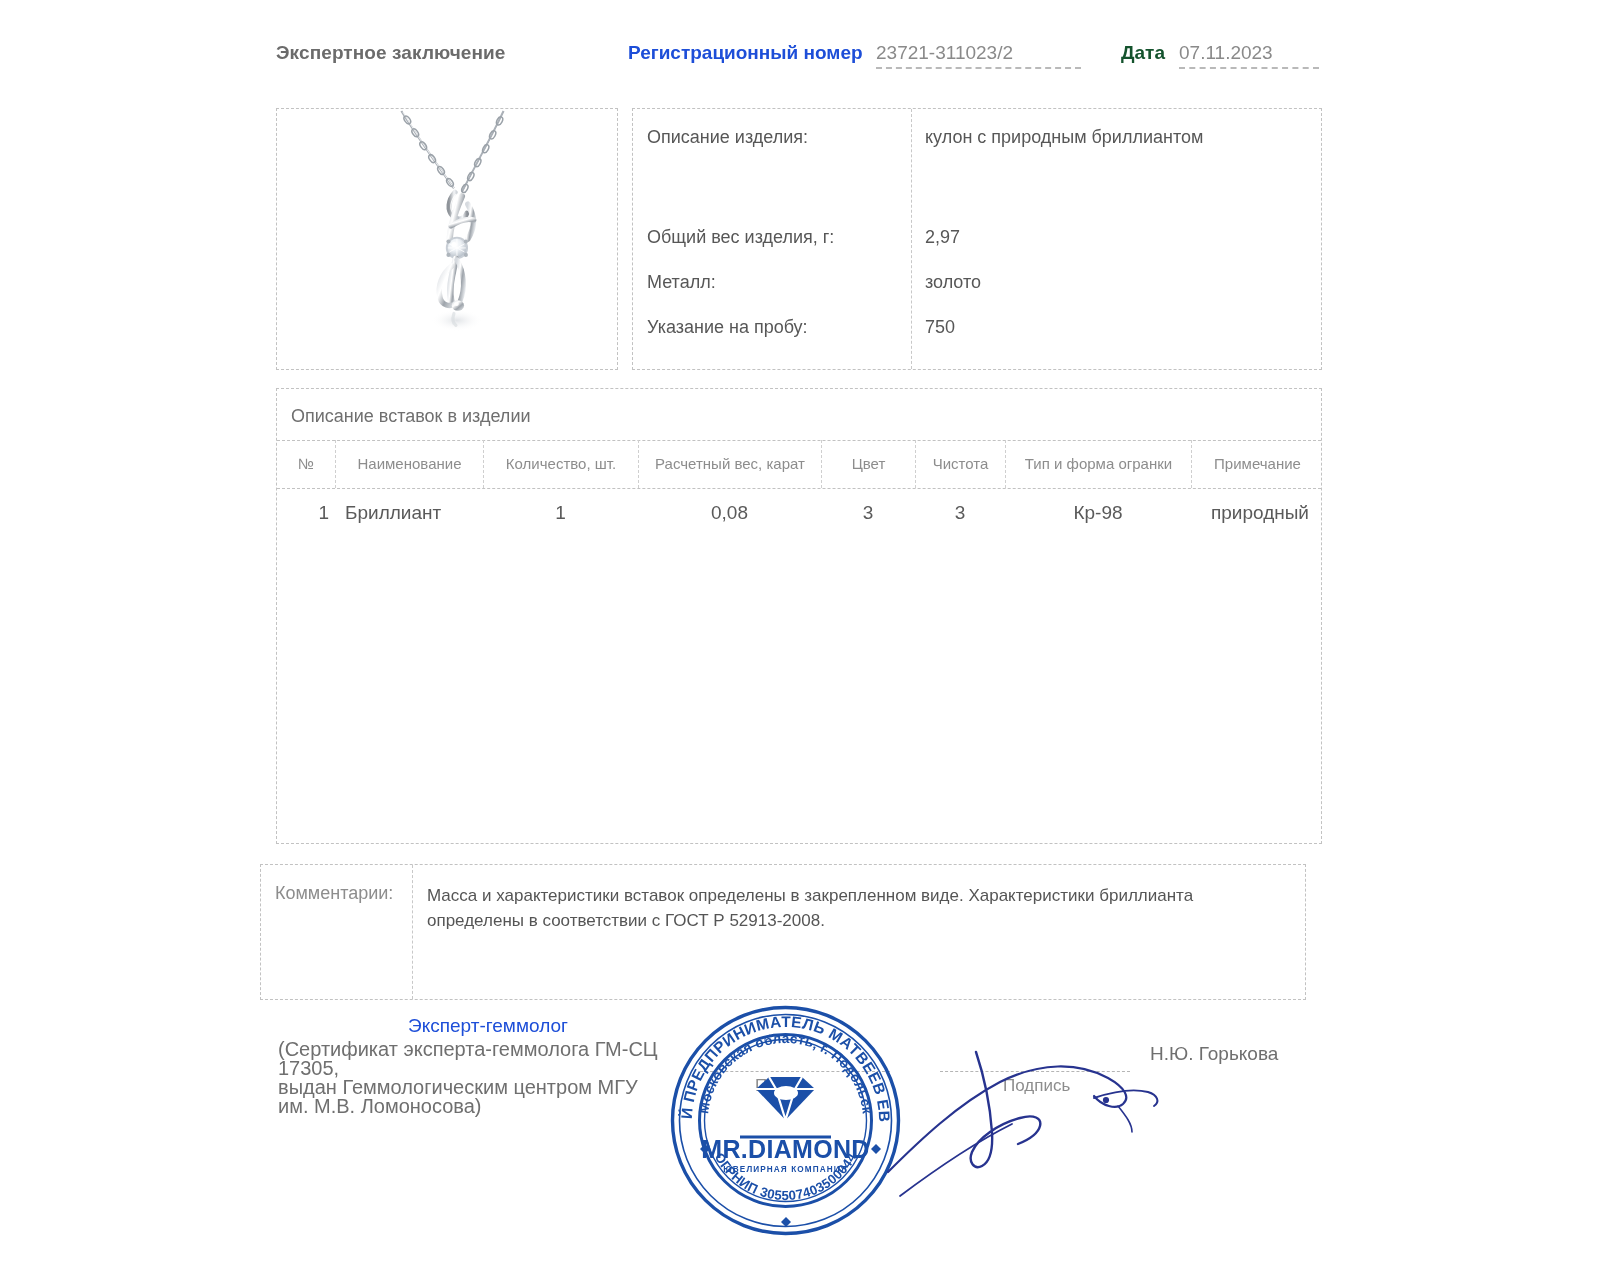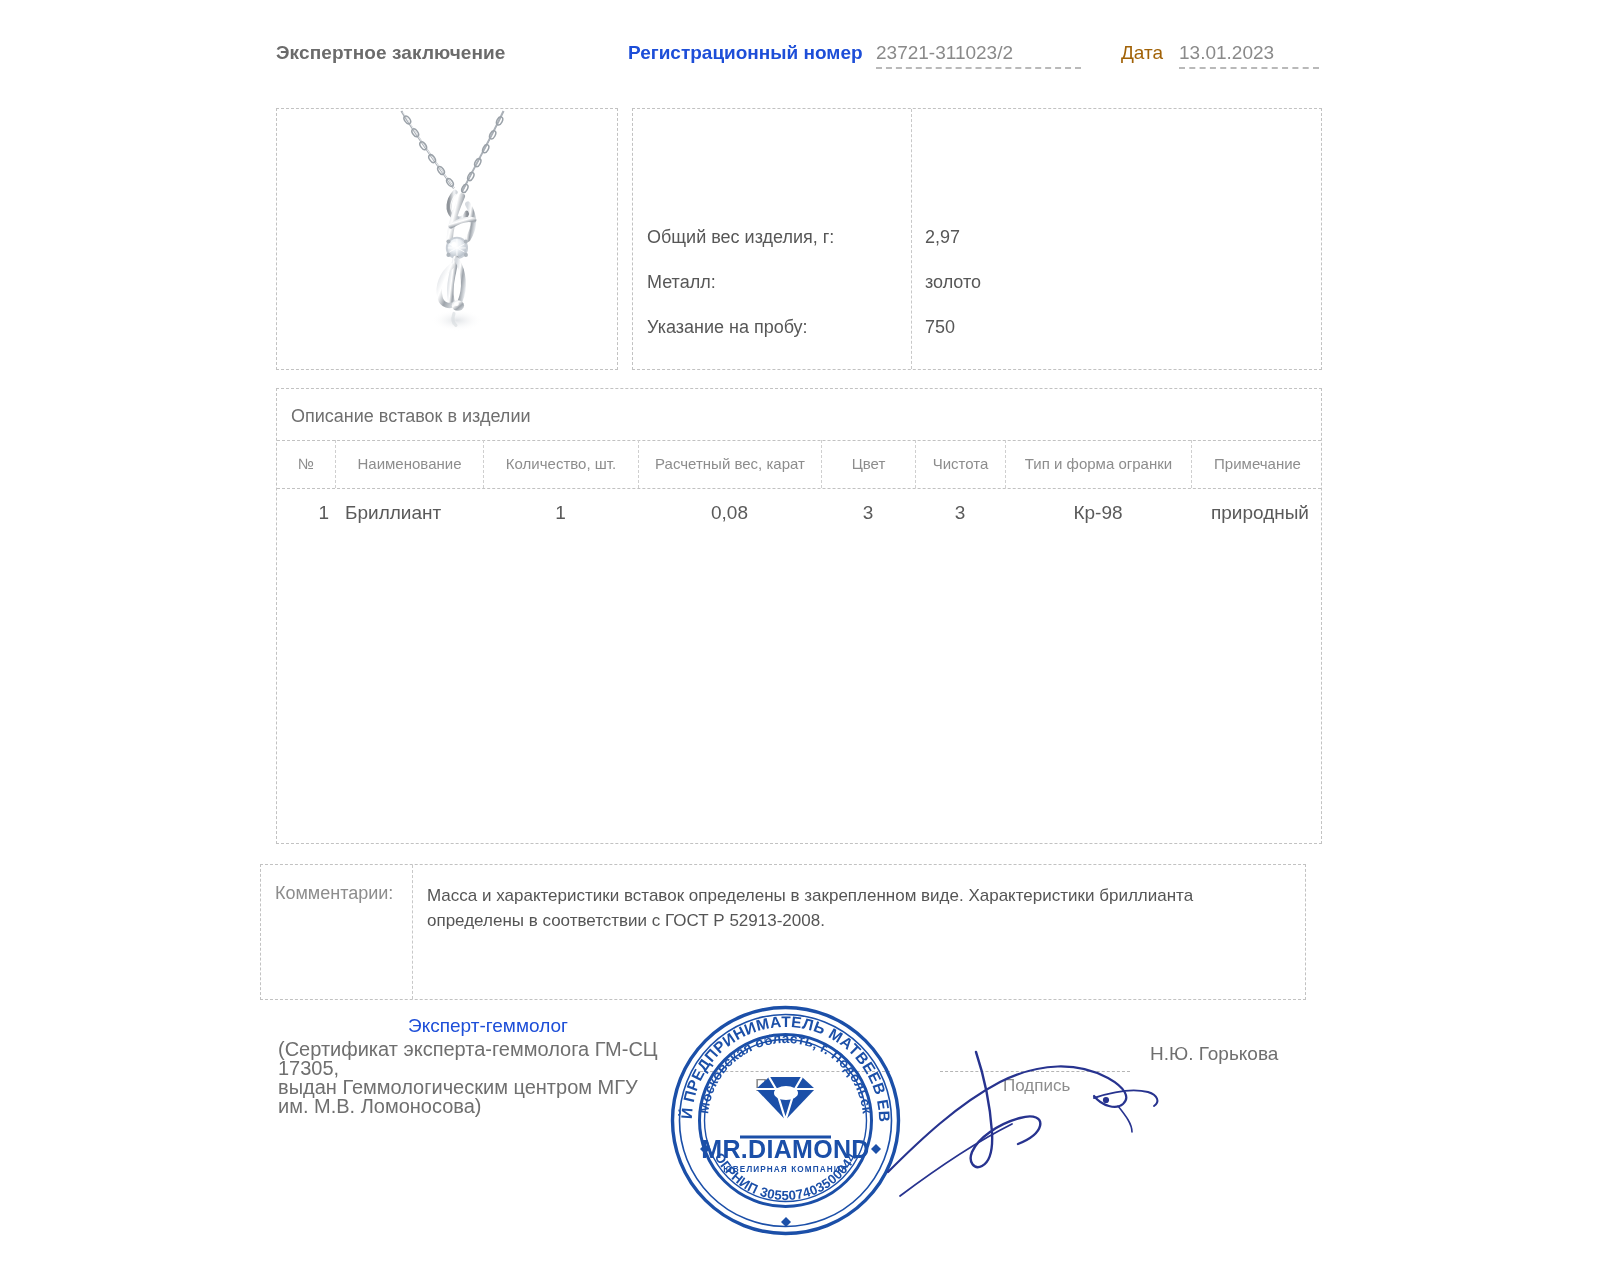--- a/index.html
+++ b/index.html
@@ -54,22 +54,22 @@
     font-size: 19px;
     color: #8a8a8a;
     border-bottom: 2px dashed #b9b9b9;
     padding-bottom: 3px;
     white-space: nowrap;
   }
   .hdr-date-label {
     position: absolute;
     left: 845px; top: 4px;
     font-size: 19px;
-    font-weight: normal;
-    color: #a16207;
+    font-weight: bold;
+    color: #14532d;
     white-space: nowrap;
   }
   .hdr-date-value {
     position: absolute;
     left: 903px; top: 4px;
     width: 140px;
     font-size: 19px;
     color: #8a8a8a;
     border-bottom: 2px dashed #b9b9b9;
     padding-bottom: 3px;
@@ -315,21 +315,21 @@
 </head>
 <body>
 
 <div class="page">
 
   <div class="header">
     <div class="hdr-title">Экспертное заключение</div>
     <div class="hdr-reg-label">Регистрационный номер</div>
     <div class="hdr-reg-value">23721-311023/2</div>
     <div class="hdr-date-label">Дата</div>
-    <div class="hdr-date-value">13.01.2023</div>
+    <div class="hdr-date-value">07.11.2023</div>
   </div>
 
   <div class="dashframe photo-panel">
     <svg class="photo-stage" viewBox="0 0 342 262">
       <defs>
         <linearGradient id="metalV" x1="0" y1="0" x2="1" y2="0">
           <stop offset="0%" stop-color="#8f949a"></stop>
           <stop offset="28%" stop-color="#f4f6f8"></stop>
           <stop offset="52%" stop-color="#b9bfc6"></stop>
           <stop offset="75%" stop-color="#f7f9fb"></stop>
@@ -415,20 +415,24 @@
       <ellipse cx="180.5" cy="196.5" rx="2.4" ry="1.9" fill="#ffffff" opacity="0.9"></ellipse>
 
       <ellipse cx="181" cy="213" rx="26" ry="11" fill="url(#shadowG)"></ellipse>
       <path d="M178 206 C176 212 177 216 180 218" fill="none" stroke="#d6dade" stroke-width="3.2" stroke-linecap="round" opacity="0.6"></path>
     </svg>
   </div>
 
   <div class="dashframe item-panel">
     <div class="item-divider"></div>
 
+    <div class="item-row" style="top:18px;">
+      <span class="item-label">Описание изделия:</span>
+      <span class="item-value">кулон с природным бриллиантом</span>
+    </div>
 
     <div class="item-row" style="top:118px;">
       <span class="item-label">Общий вес изделия, г:</span>
       <span class="item-value">2,97</span>
     </div>
 
     <div class="item-row" style="top:163px;">
       <span class="item-label">Металл:</span>
       <span class="item-value">золото</span>
     </div>

